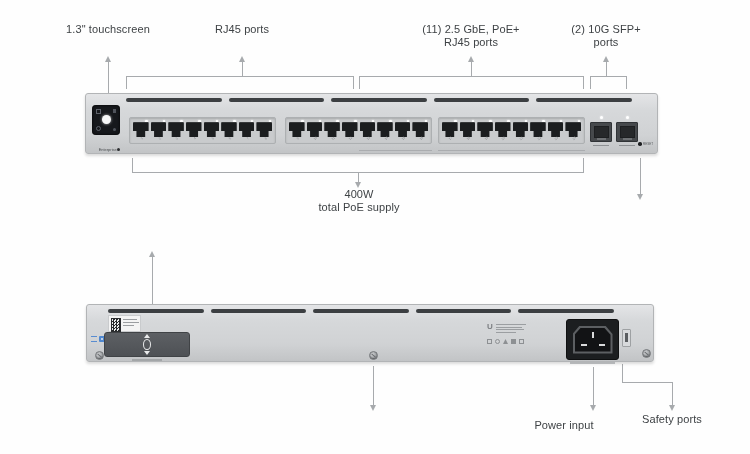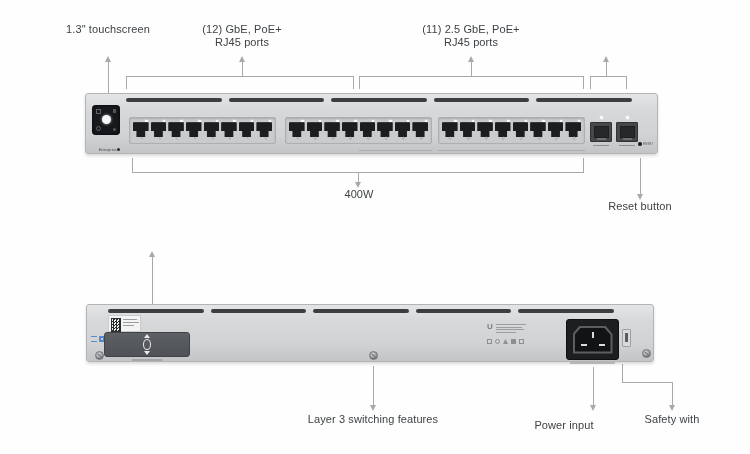--- a/index.html
+++ b/index.html
@@ -128,32 +128,33 @@
 </style>
 </head>
 <body>
 
 <div class="canvas">
 
   <div class="lbl" style="left:18px;top:23px;width:180px;">
     <div>1.3" touchscreen</div>
   </div>
   <div class="lbl" style="left:187px;top:23px;width:110px;">
-    <div>(12) GbE, PoE+</div>
     <div>RJ45 ports</div>
   </div>
   <div class="lbl" style="left:406px;top:23px;width:130px;">
     <div>(11) 2.5 GbE, PoE+</div>
     <div>RJ45 ports</div>
   </div>
+  <div class="lbl" style="left:551px;top:23px;width:110px;">
+    <div>(2) 10G SFP+</div>
+    <div>ports</div>
+  </div>
   <div class="lbl" style="left:294px;top:188px;width:130px;">
     <div>400W</div>
-  </div>
-  <div class="lbl" style="left:585px;top:200px;width:110px;">
-    <div>Reset button</div>
+    <div>total PoE supply</div>
   </div>
 
   <div class="au" style="left:105px;top:56px;"></div>
   <div class="ln v" style="left:108px;top:62px;height:31px;"></div>
 
   <div class="au" style="left:239px;top:56px;"></div>
   <div class="ln v" style="left:242px;top:62px;height:14px;"></div>
   <div class="ln h" style="left:126px;top:76px;width:228px;"></div>
   <div class="ln v" style="left:126px;top:76px;height:13px;"></div>
   <div class="ln v" style="left:353px;top:76px;height:13px;"></div>
@@ -340,28 +341,25 @@
           <span class="sfp-led"></span>
           <span class="cage"></span>
           <span class="sfp-dash"></span>
         </div>
       </div>
 
     <div class="reset-dot"></div>
     <div class="reset-txt">RESET</div>
   </div>
 
-  <div class="lbl" style="left:288px;top:413px;width:170px;">
-    <div>Layer 3 switching features</div>
-  </div>
   <div class="lbl" style="left:509px;top:413px;width:110px;margin-top:6px;">
     <div>Power input</div>
   </div>
   <div class="lbl" style="left:617px;top:413px;width:110px;">
-    <div>Safety with</div>
+    <div>Safety ports</div>
   </div>
 
   <div class="au" style="left:149px;top:251px;"></div>
   <div class="ln v" style="left:152px;top:257px;height:47px;"></div>
 
   <div class="ln v" style="left:373px;top:366px;height:40px;"></div>
   <div class="ad" style="left:370px;top:405px;"></div>
 
   <div class="ln v" style="left:593px;top:367px;height:39px;"></div>
   <div class="ad" style="left:590px;top:405px;"></div>

